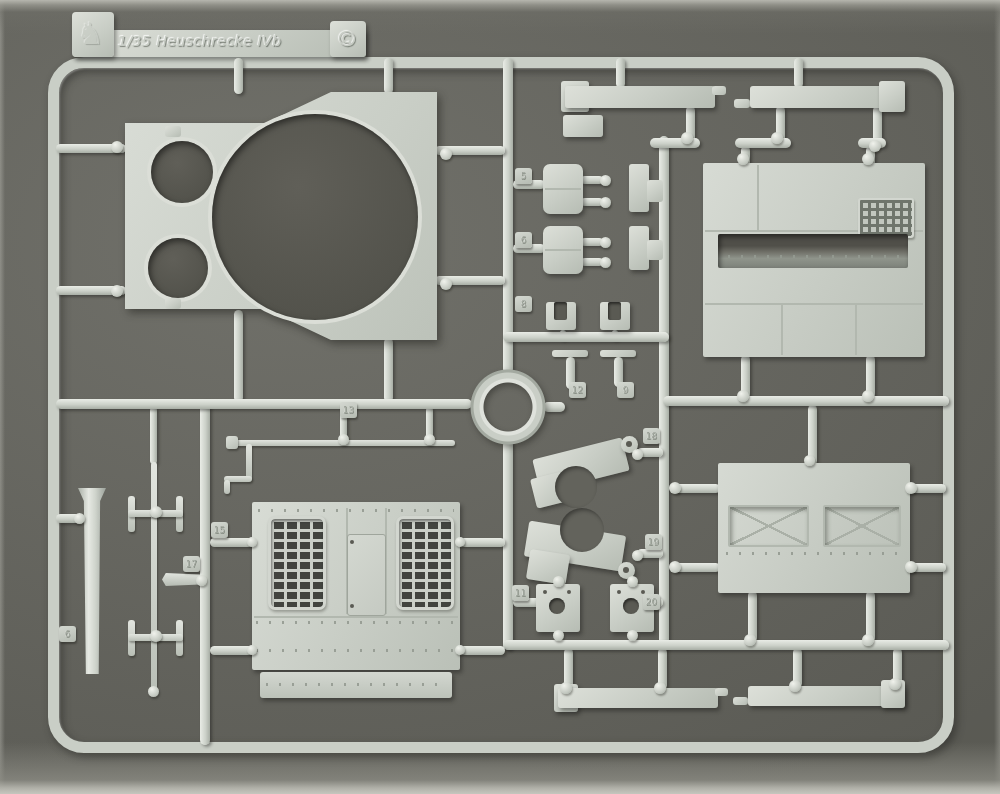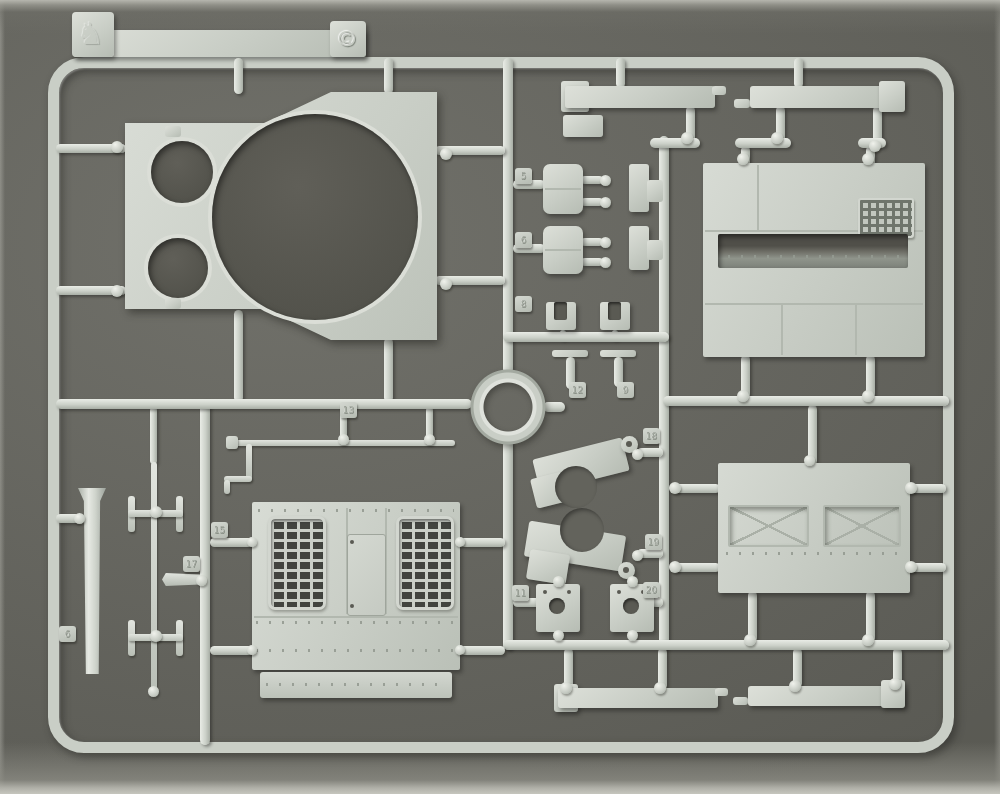--- a/index.html
+++ b/index.html
@@ -39,20 +39,21 @@
 <body>
 
 <div id="scene">
 
   <div class="frame"></div>
 
   <div class="p" style="left:74px;top:30px;width:292px;height:27px;border-radius:2px"></div>
   <div class="p" style="left:72px;top:12px;width:42px;height:45px;border-radius:4px"></div>
   <div class="p" style="left:330px;top:21px;width:36px;height:36px;border-radius:4px"></div>
   <span class="emboss" style="left:77px;top:16px;font-size:30px;opacity:.45">♞</span>
+  <span class="emboss" style="left:118px;top:33px;width:212px;font-size:14px;font-style:italic;letter-spacing:.5px;white-space:nowrap">1/35 Heuschrecke IVb</span>
   <span class="emboss" style="left:336px;top:26px;font-size:22px">©</span>
 
   <div class="rv" style="left:234px;top:58px;width:9px;height:36px"></div>
   <div class="rv" style="left:384px;top:58px;width:9px;height:36px"></div>
   <div class="rv" style="left:503px;top:58px;height:316px"></div>
   <div class="rv" style="left:616px;top:58px;width:9px;height:30px"></div>
   <div class="rv" style="left:794px;top:58px;width:9px;height:30px"></div>
   <div class="rv" style="left:234px;top:310px;width:9px;height:92px"></div>
   <div class="rv" style="left:384px;top:338px;width:9px;height:64px"></div>
   <div class="rv" style="left:503px;top:440px;height:210px"></div>
@@ -272,15 +273,15 @@
   <div class="tag" style="left:515px;top:296px">8</div>
   <div class="tag" style="left:569px;top:382px">12</div>
   <div class="tag" style="left:617px;top:382px">9</div>
   <div class="tag" style="left:59px;top:626px">6</div>
   <div class="tag" style="left:183px;top:556px">17</div>
   <div class="tag" style="left:211px;top:522px">15</div>
   <div class="tag" style="left:340px;top:402px">13</div>
   <div class="tag" style="left:512px;top:585px">11</div>
   <div class="tag" style="left:643px;top:428px">18</div>
   <div class="tag" style="left:645px;top:534px">19</div>
-  <div class="tag" style="left:643px;top:582px">20</div>
+  <div class="tag" style="left:643px;top:594px">20</div>
 
 </div>
 
 </body></html>

